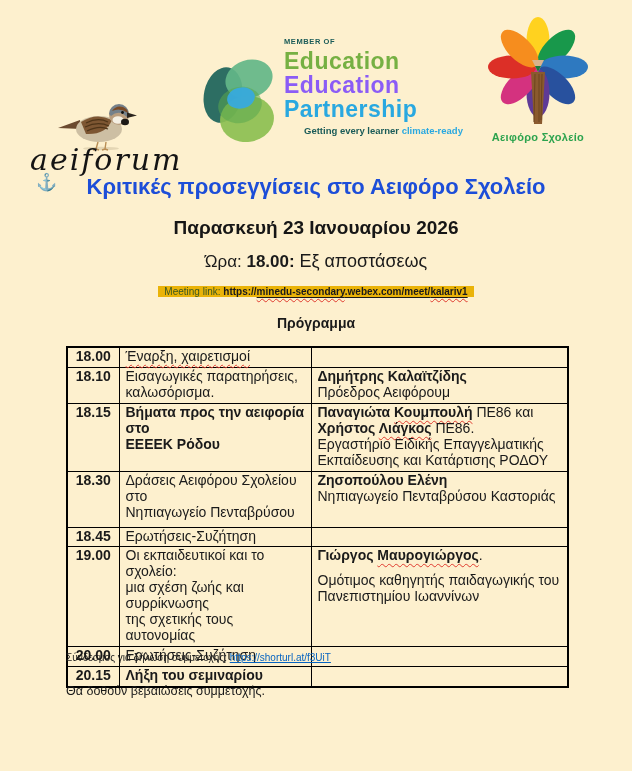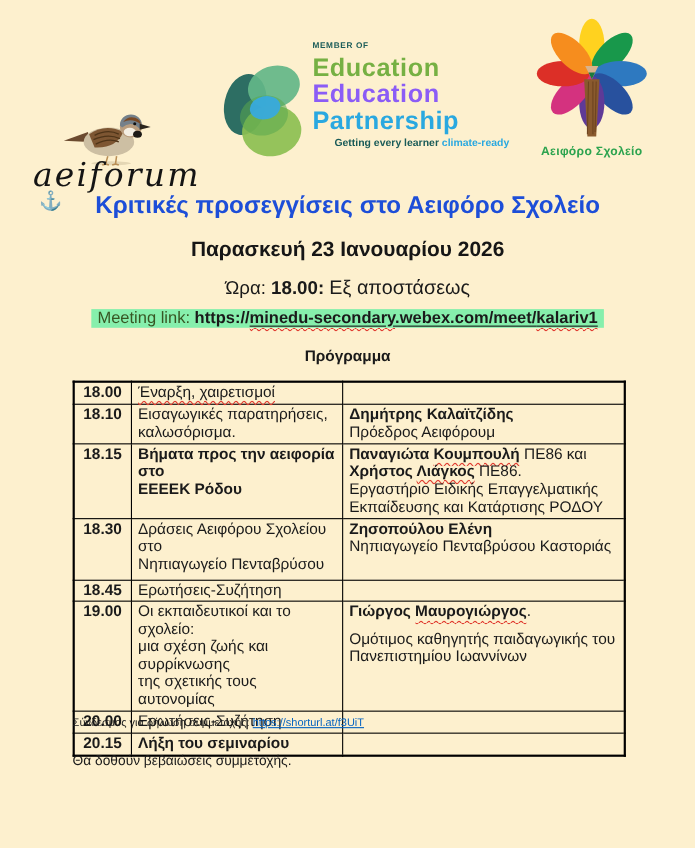--- a/index.html
+++ b/index.html
@@ -29,21 +29,21 @@
   
   .doc-title { position:absolute; top:174px; left:0; width:100%; text-align:center;
                font-size:22px; font-weight:bold; color:#1d4ed8; }
   .doc-date { position:absolute; top:217px; left:0; width:100%; text-align:center;
               font-size:19px; font-weight:bold; color:#161616; }
   .doc-time { position:absolute; top:251px; left:0; width:100%; text-align:center; font-size:17px; }
   .doc-time .mode { font-weight:normal; font-size:18px; }
   .doc-time .b { font-weight:bold; }
 
   .meeting-row { position:absolute; top:281px; left:0; width:100%; text-align:center; }
-  .meeting-chip { display:inline-block; background:#86efac; padding:0 6px; font-size:15px; }
+  .meeting-chip { display:inline-block; background:#eab308; padding:0 6px; font-size:10px; }
   .meeting-chip .label { color:#375623; }
 
   .program-heading { position:absolute; top:315px; left:0; width:100%; text-align:center;
                      font-size:14px; font-weight:bold; }
 
   
   .program-table { position:absolute; left:66px; top:346px; width:501px;
                    border-collapse:collapse; table-layout:fixed; border:2px solid #000; }
   .program-table td { border:1px solid #000; vertical-align:top; font-size:14px;
                       line-height:1.14; padding:1px 6px 2px 6px; }

